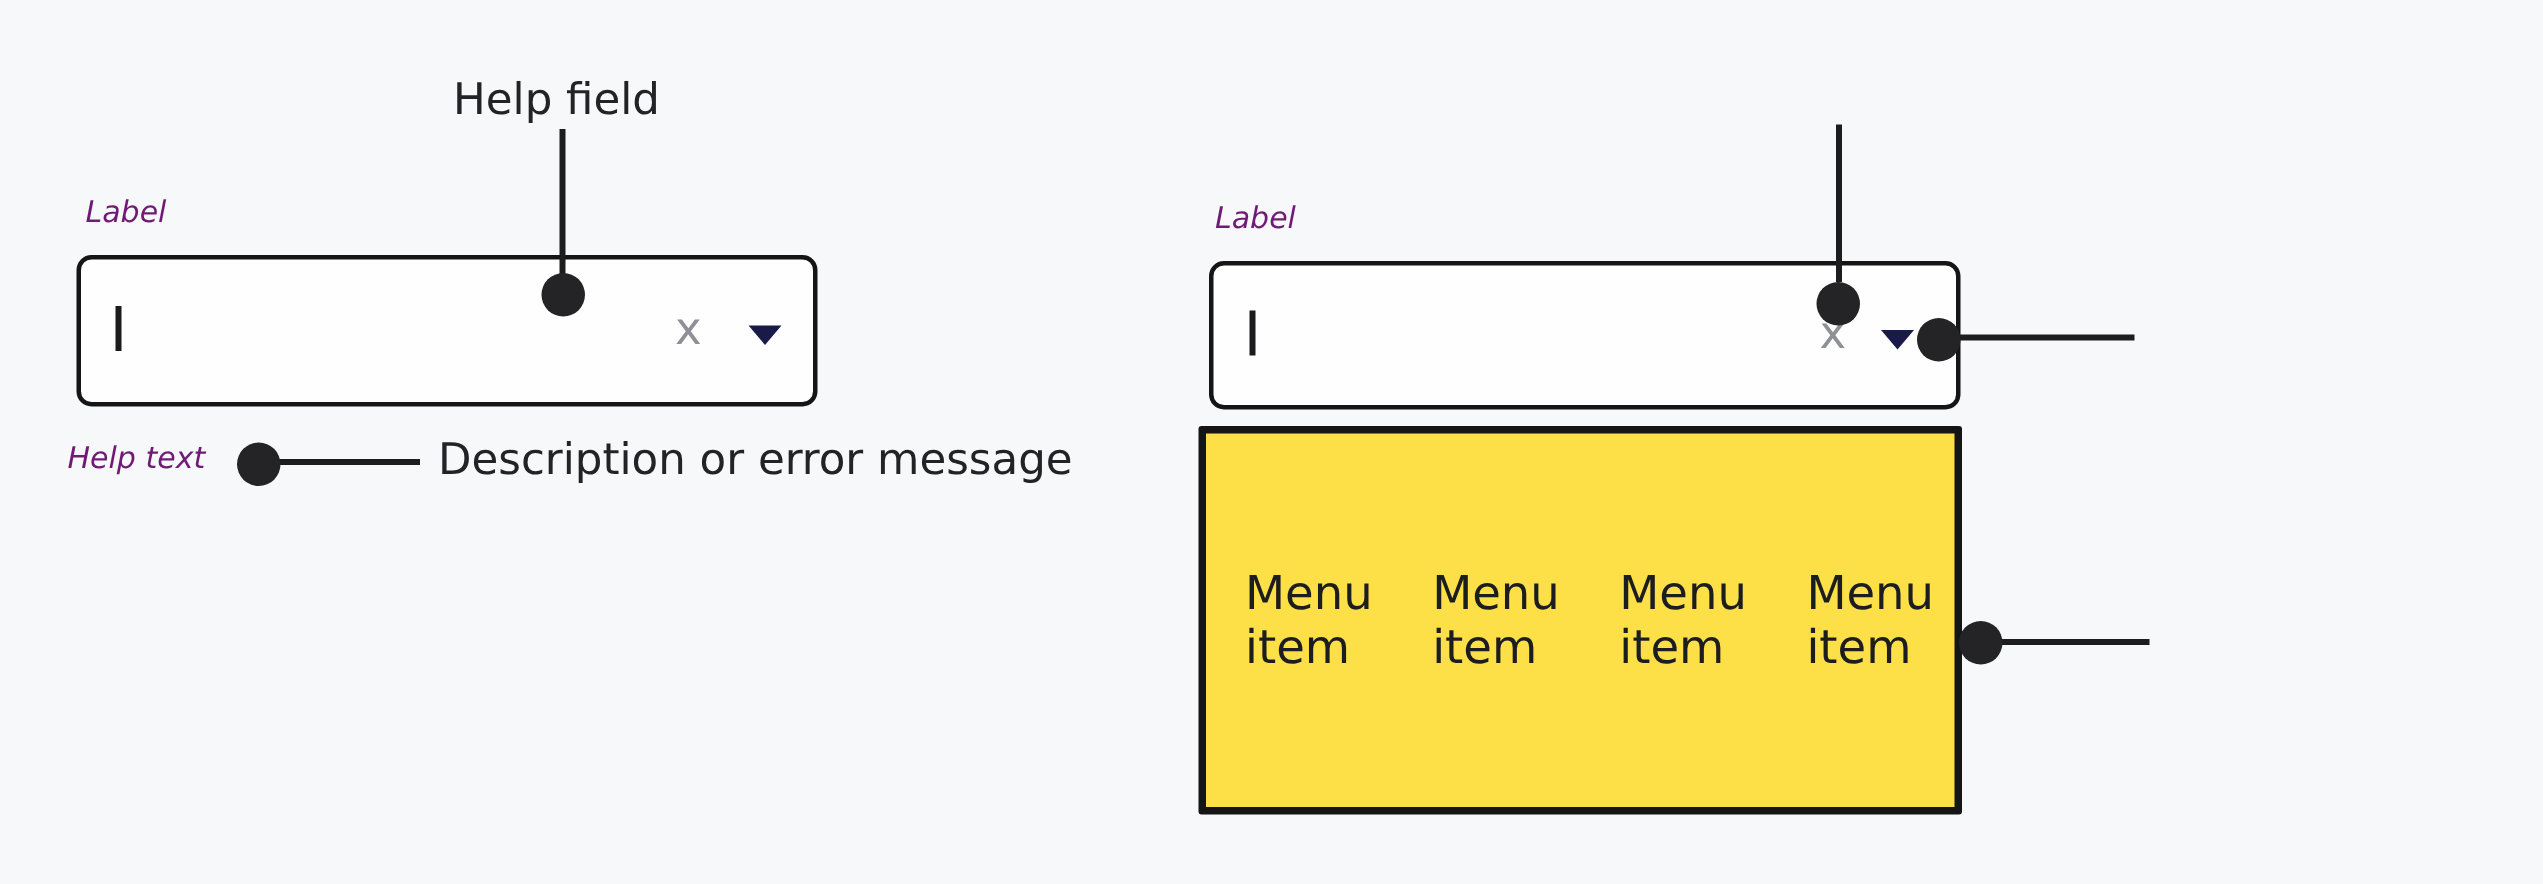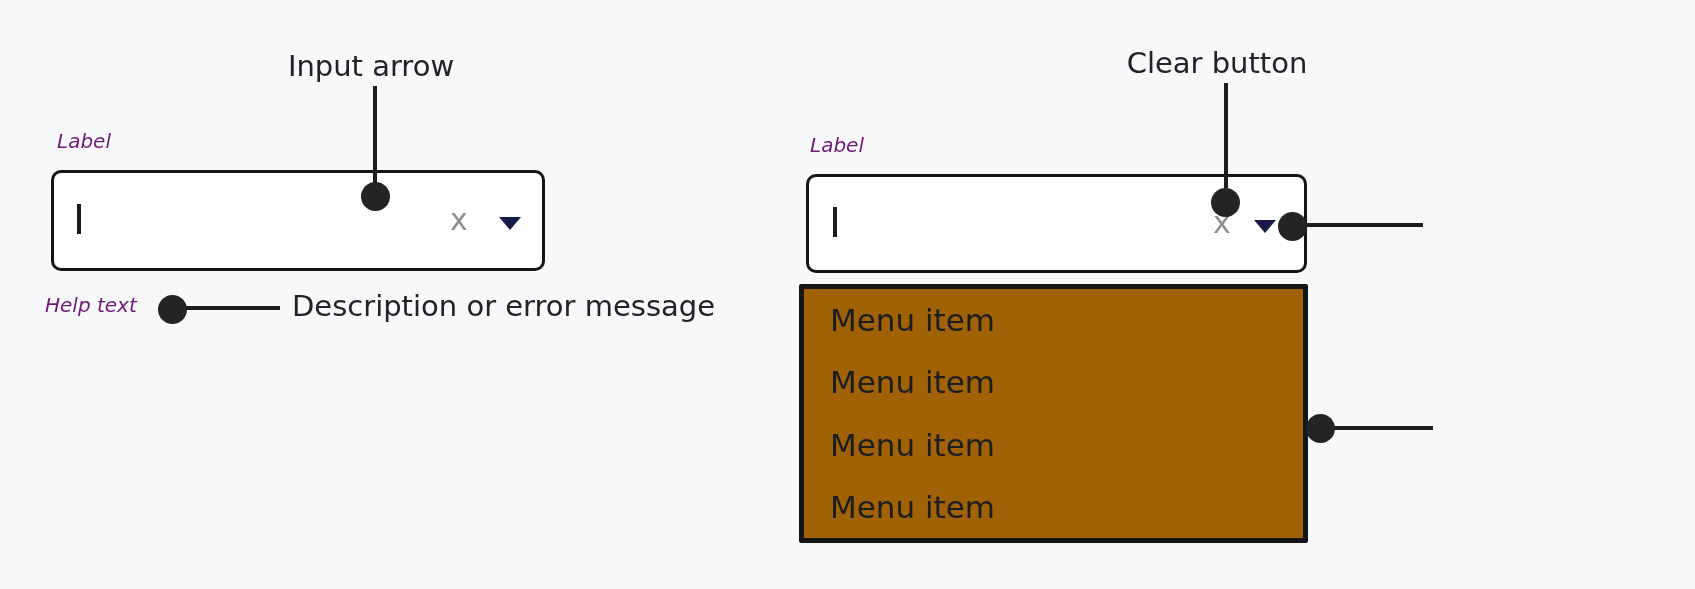--- a/index.html
+++ b/index.html
@@ -55,60 +55,58 @@
     position:absolute;
     width:0;height:0;
     border-left:11px solid transparent;
     border-right:11px solid transparent;
     border-top:13px solid #1a1a4a;
     z-index:2;
     cursor:pointer;
   }
   .menu-box{
     position:absolute;
-    background:#a16207;
+    background:#fde047;
     border:5px solid #151515;
     border-radius:2px;
     box-sizing:border-box;
     display:flex;
-    flex-direction:column;
     z-index:1;
   }
   .menu-item{
     flex:1;
     display:flex;
     align-items:center;
     padding-left:26px;
     font-size:31px;
     color:#1c1d1f;
     cursor:pointer;
   }
 </style>
 </head>
 <body>
 
 <div class="canvas">
 
-  <div class="ann-text centered" style="left:371px;top:48px;">Input arrow</div>
+  <div class="ann-text centered" style="left:371px;top:48px;">Help field</div>
   <div class="vline" style="left:373px;top:86px;height:97px;"></div>
   <div class="dot" style="left:361px;top:182px;"></div>
 
   <div class="field-label" style="left:57px;top:124px;">Label</div>
 
   <div class="input-box" style="left:51px;top:170px;width:494px;height:101px;"></div>
   <div class="caret" style="left:77px;top:204px;"></div>
   <div class="clear-x" style="left:450px;top:205px;">x</div>
   <div class="dd-arrow" style="left:499px;top:217px;"></div>
 
   <div class="field-label" style="left:45px;top:288px;">Help text</div>
   <div class="dot" style="left:158px;top:295px;"></div>
   <div class="hline" style="left:178px;top:306px;width:102px;"></div>
   <div class="ann-text" style="left:292px;top:288px;">Description or error message</div>
 
-  <div class="ann-text centered" style="left:1217px;top:45px;">Clear button</div>
   <div class="vline" style="left:1224px;top:83px;height:105px;"></div>
   <div class="dot" style="left:1211px;top:188px;"></div>
 
   <div class="field-label" style="left:810px;top:128px;">Label</div>
 
   <div class="input-box" style="left:806px;top:174px;width:501px;height:99px;"></div>
   <div class="caret" style="left:833px;top:207px;"></div>
   <div class="clear-x" style="left:1213px;top:208px;">x</div>
   <div class="dd-arrow" style="left:1254px;top:220px;"></div>
 

